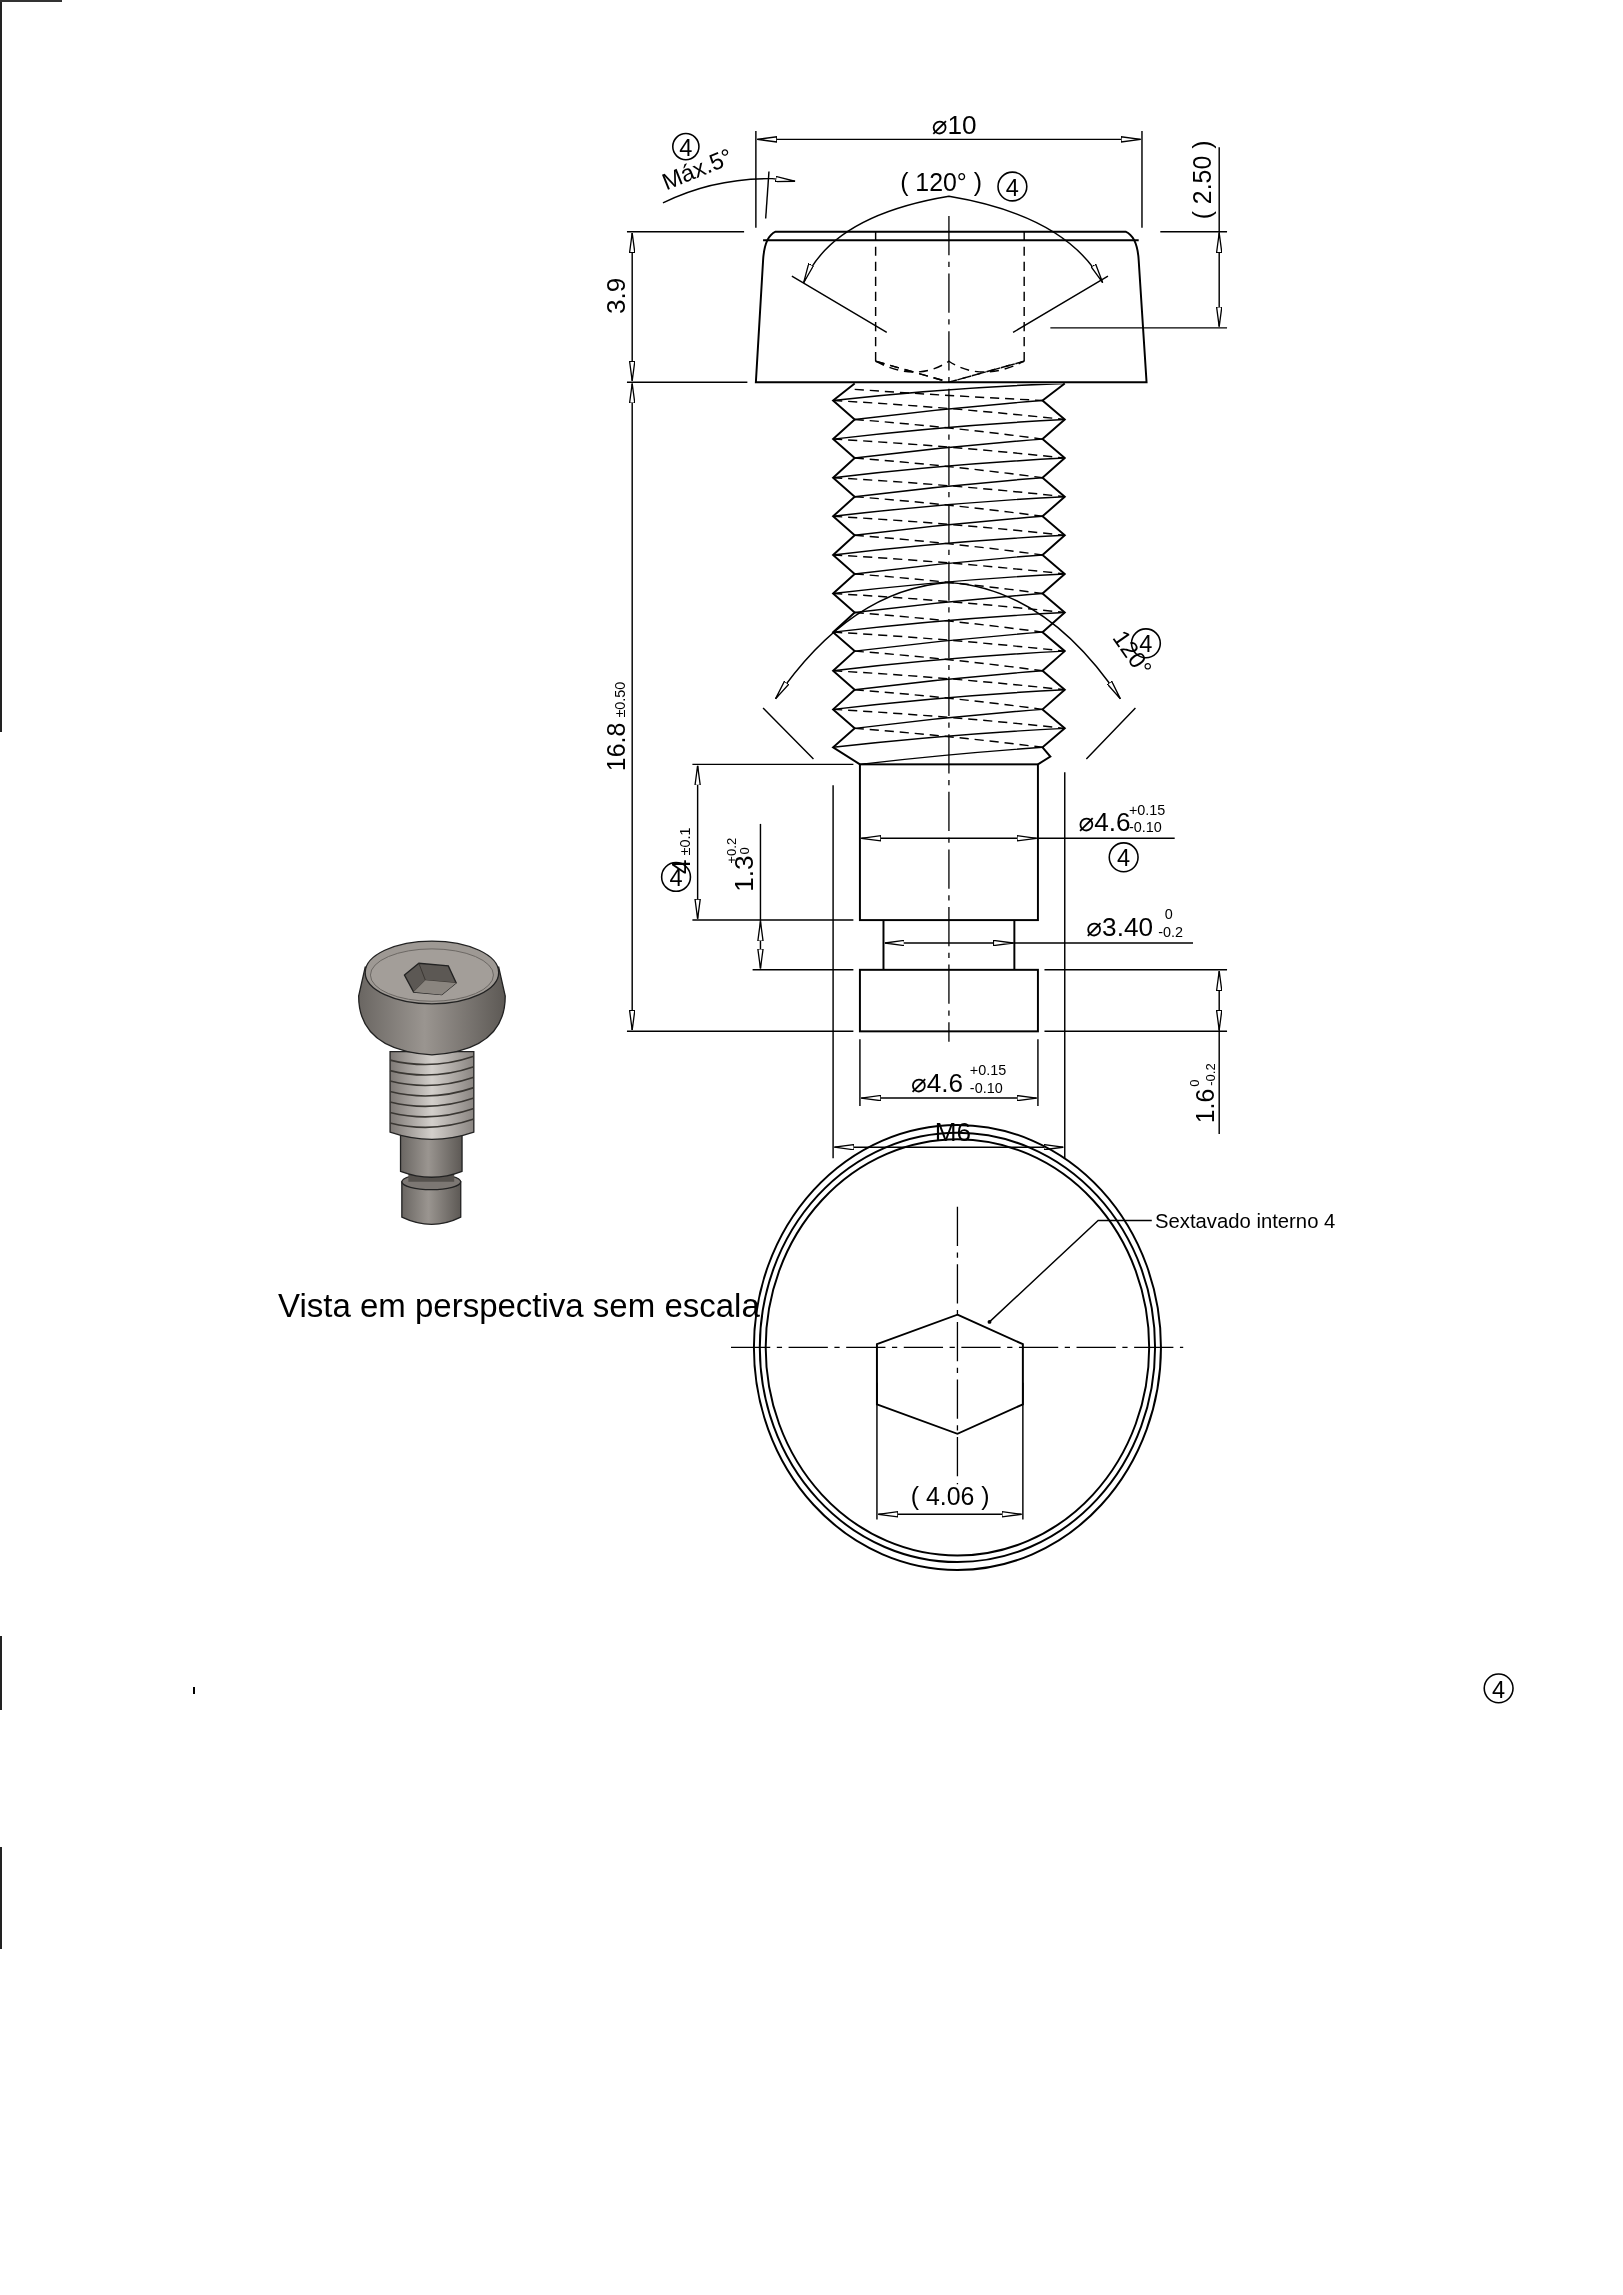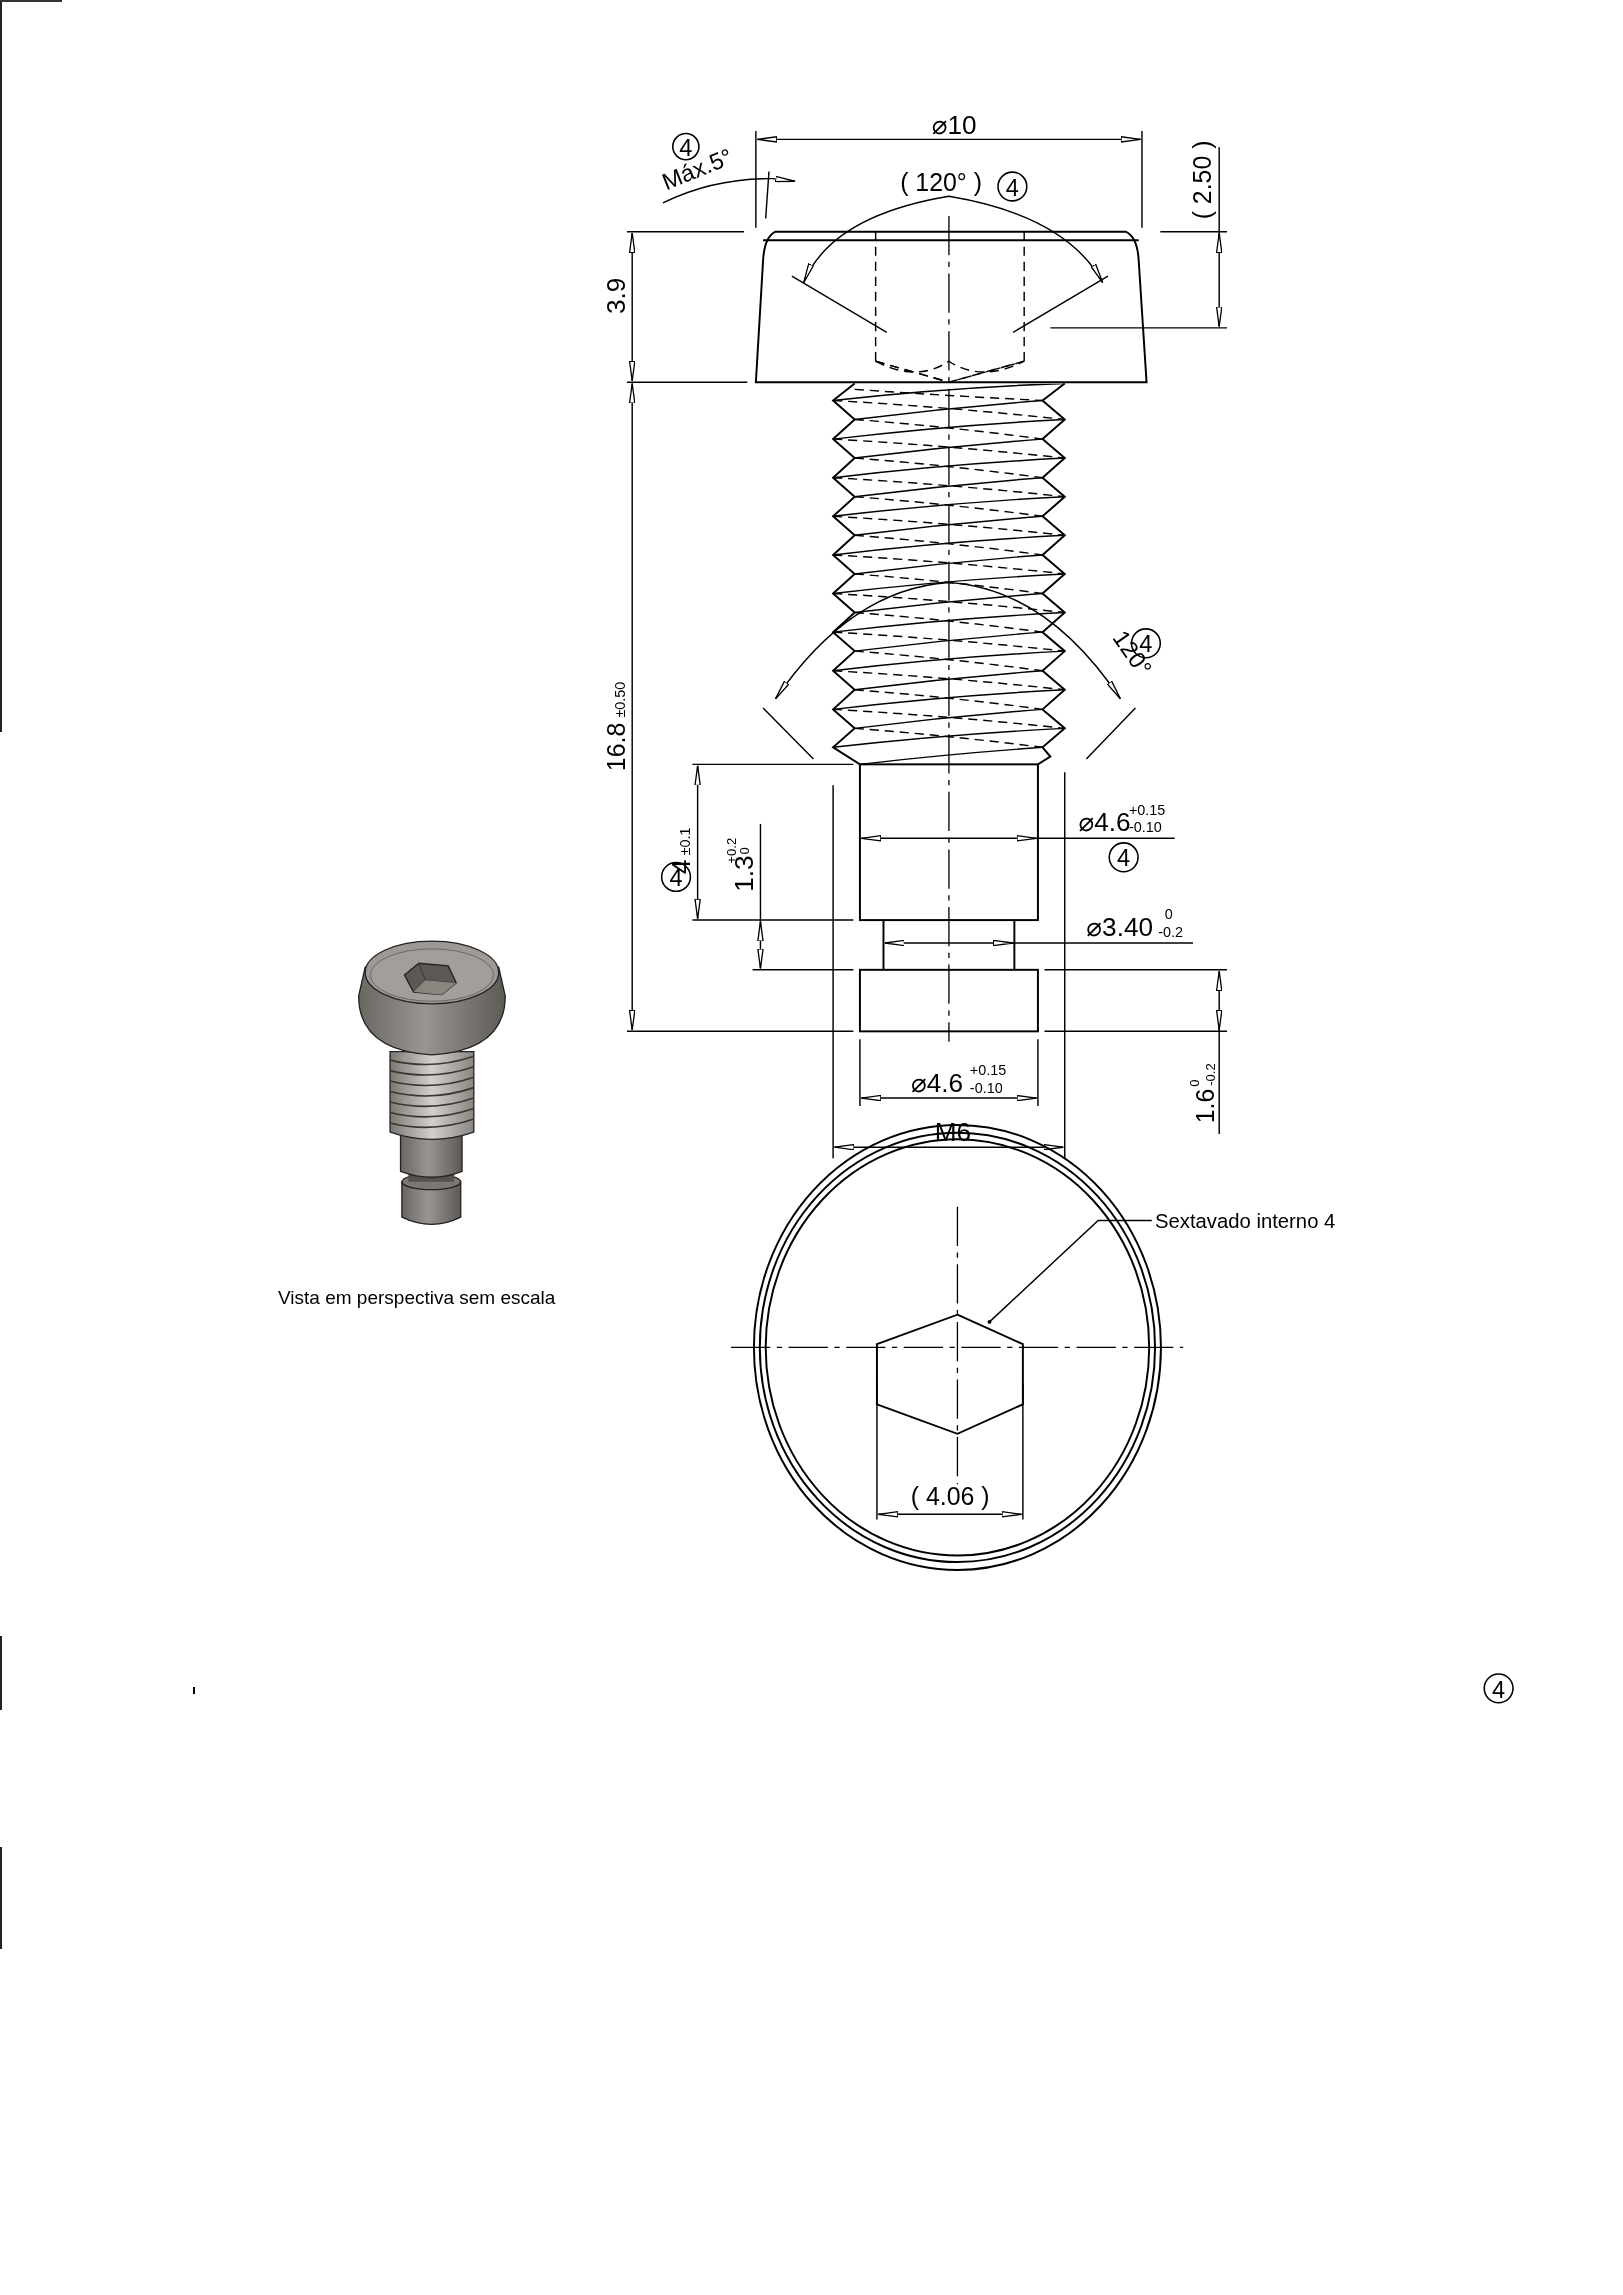--- a/index.html
+++ b/index.html
@@ -265,16 +265,16 @@
 
       <path d="M548,1522 Q548,1605 660,1612 Q772,1605 772,1522 L762,1478 L558,1478 Z" fill="url(#metal)" stroke="#222" stroke-width="2"></path>
       <ellipse cx="660" cy="1486" rx="102" ry="48" fill="#9e9994" stroke="#222" stroke-width="2"></ellipse>
       <ellipse cx="660" cy="1490" rx="94" ry="40" fill="#a39e99" stroke="#6b6763" stroke-width="1.5"></ellipse>
       <path d="M618,1490 L640,1472 L685,1476 L697,1502 L675,1520 L632,1516 Z" fill="#5c5854" stroke="#222" stroke-width="2"></path>
       <path d="M640,1472 L650,1498 L697,1502 M650,1498 L632,1516" stroke="#3a3632" stroke-width="1.5" fill="none"></path>
       <path d="M650,1498 L697,1502 L675,1520 L632,1516 Z" fill="#8a857f"></path>
     </g>
   </svg>
 
-  <div class="caption" style="left:278px;top:1287px;font-size:19px">Vista em perspectiva sem escala</div>
+  <div class="caption" style="left:278px;top:1287px;font-size:33px">Vista em perspectiva sem escala</div>
 
 </div>
 
 
 </body></html>

